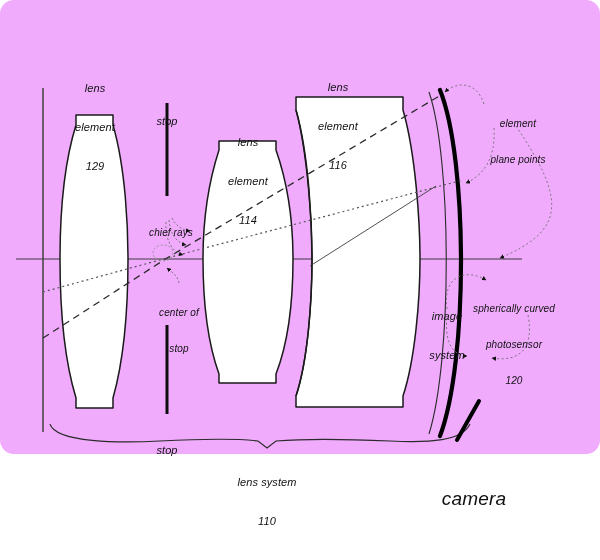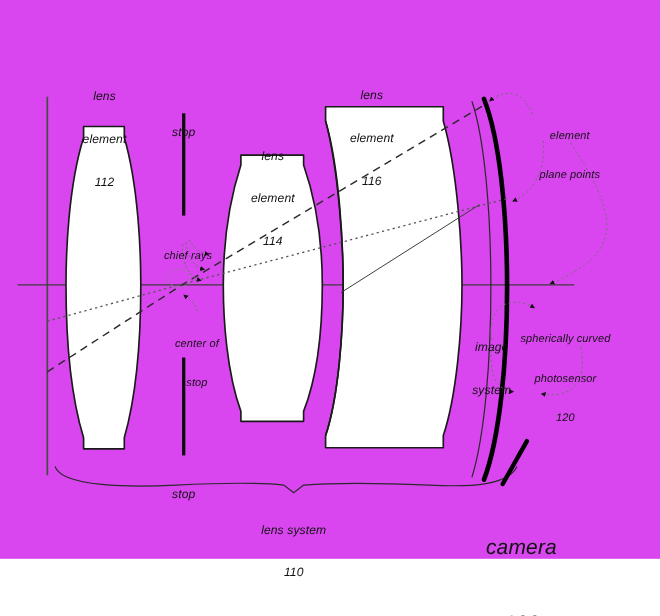--- a/index.html
+++ b/index.html
@@ -9,22 +9,23 @@
   }
   body {
     width: 600px;
     height: 560px;
     font-family: "Liberation Sans", sans-serif;
     overflow: hidden;
   }
   #figure-root {
     position: relative;
     width: 600px;
-    height: 508px;
-    background: #d946ef;
+    height: 454px;
+    background: #f0abfc;
+    border-radius: 14px;
   }
   #diagram-svg {
     position: absolute;
     left: 0;
     top: 0;
     width: 600px;
     height: 560px;
   }
   .lbl {
     position: absolute;
@@ -124,21 +125,21 @@
              C 300 439 345 439 390 441
              C 430 443 462 441 470 424" fill="none" stroke="#2a2a2a" stroke-width="1.1"></path>
 
     <path d="M 479 401 L 457 440" fill="none" stroke="#000000" stroke-width="4" stroke-linecap="round"></path>
 
   </svg>
 
   <div class="lbl" style="left:60px; top:56px; width:70px;">
     <span>lens</span>
     <span>element</span>
-    <span>112</span>
+    <span>129</span>
   </div>
 
   <div class="lbl" style="left:213px; top:110px; width:70px;">
     <span>lens</span>
     <span>element</span>
     <span>114</span>
   </div>
 
   <div class="lbl" style="left:303px; top:55px; width:70px;">
     <span>lens</span>

